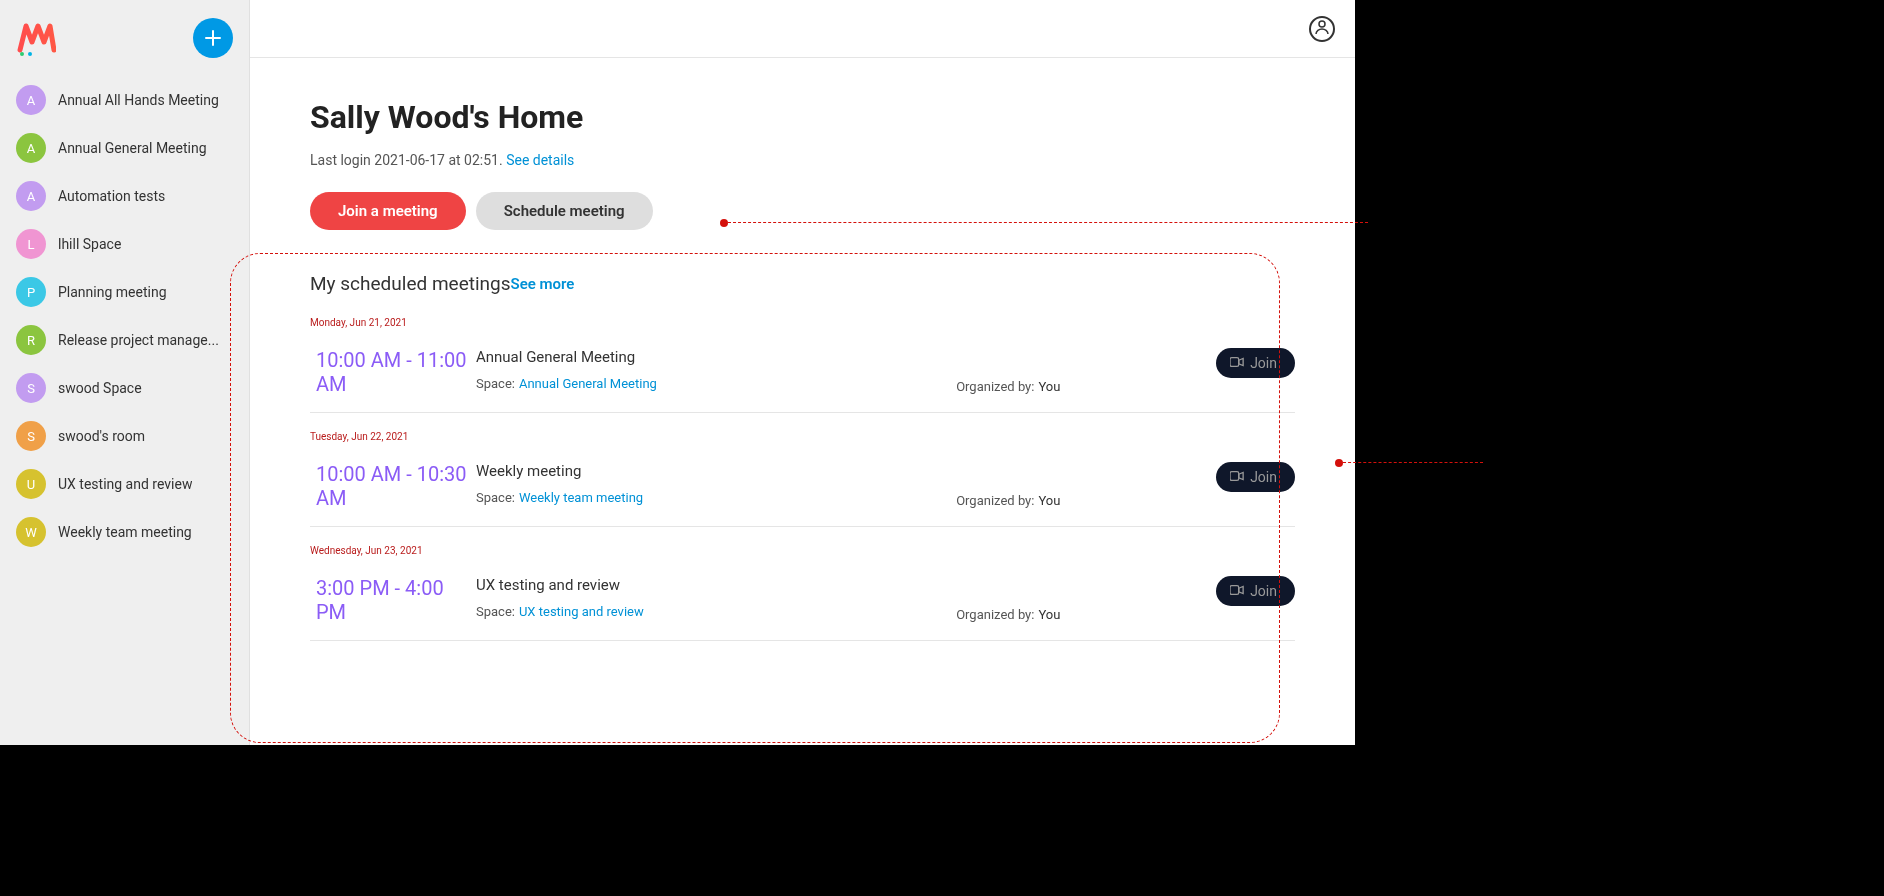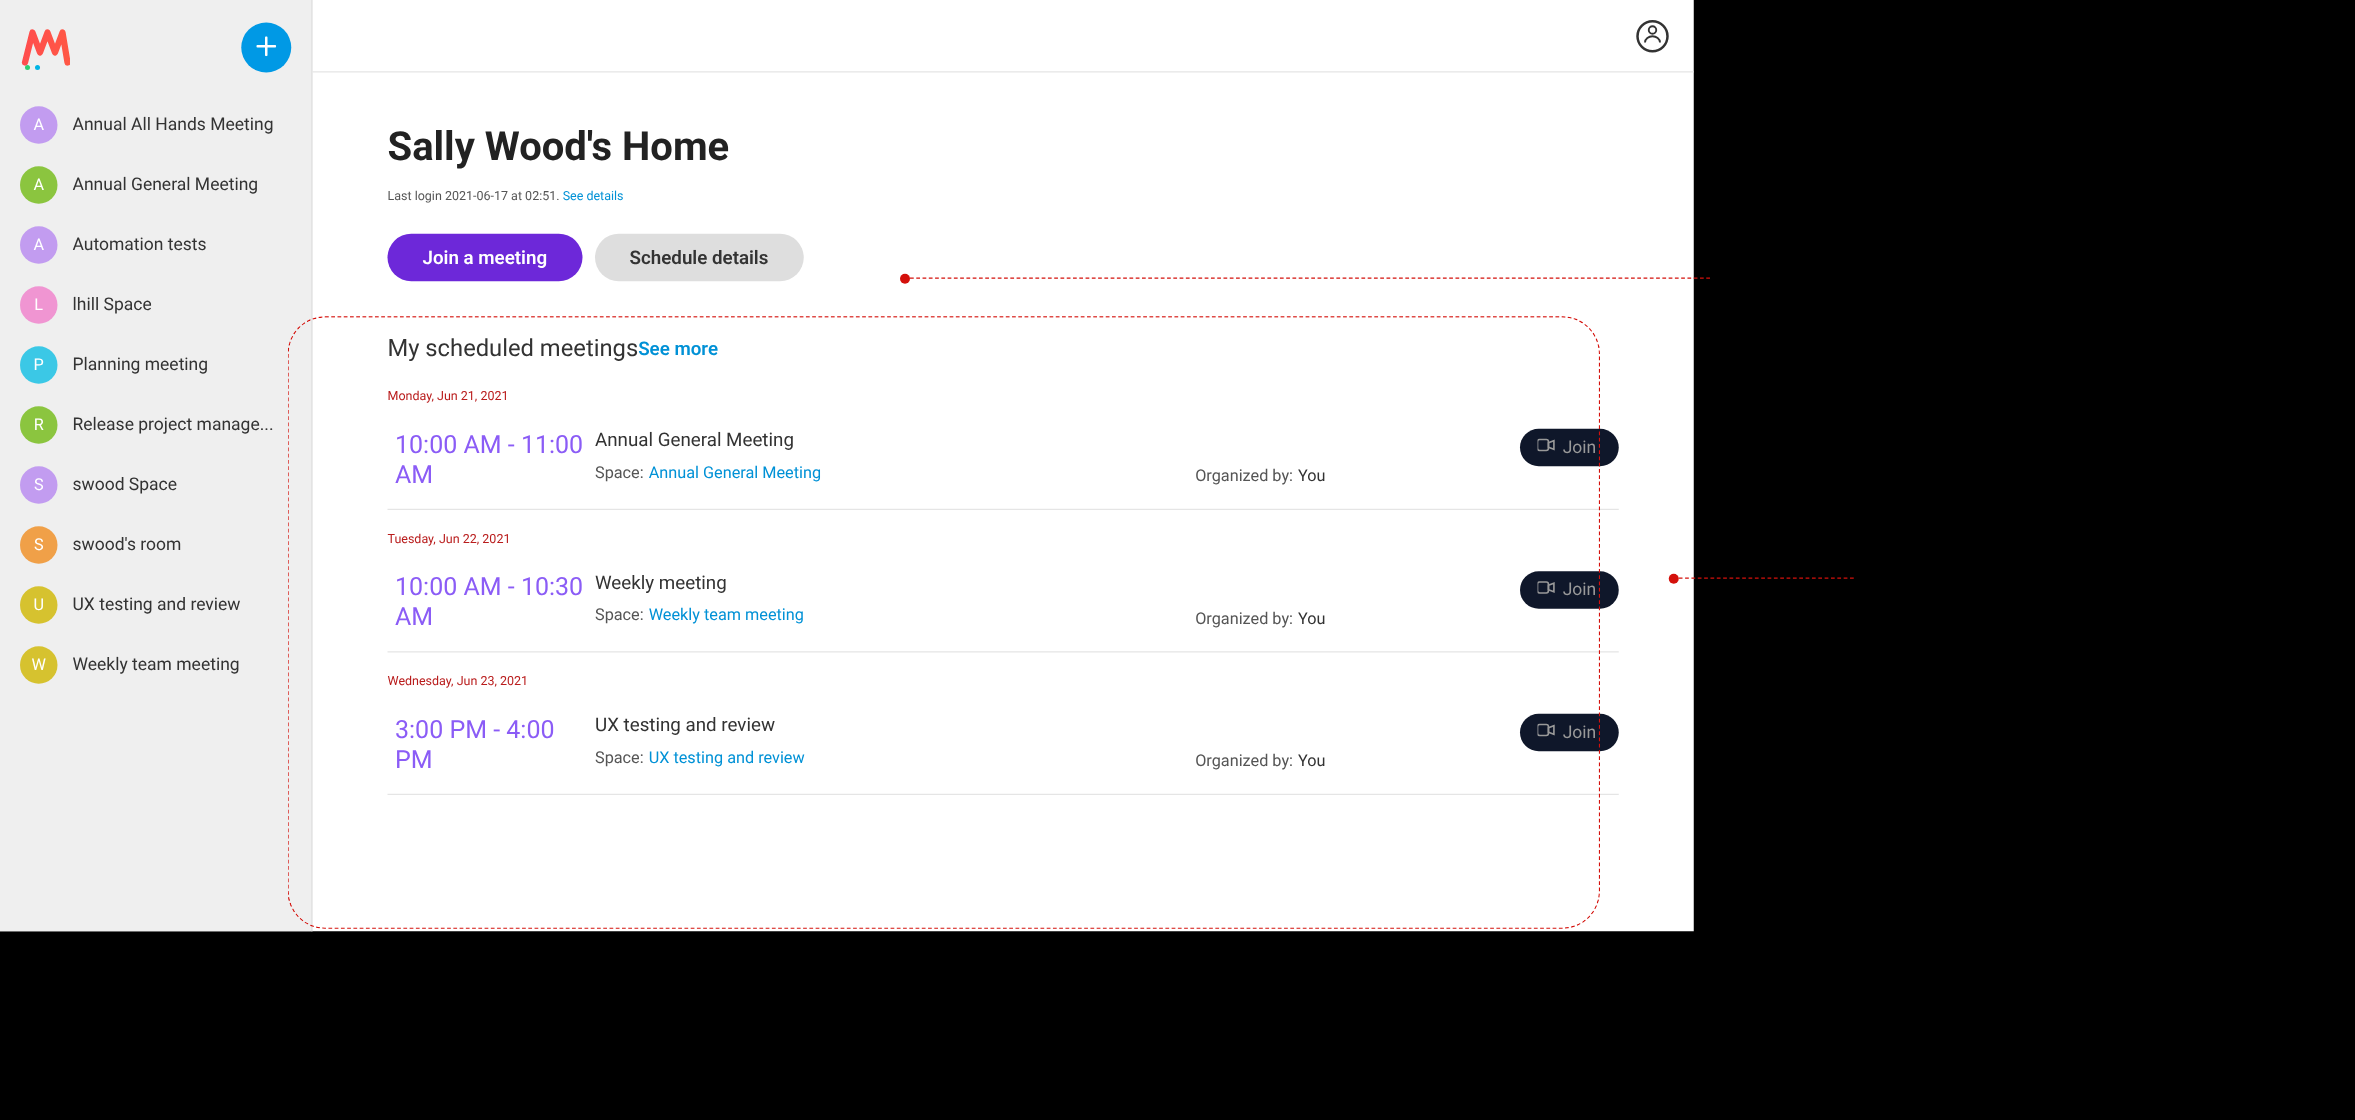--- a/index.html
+++ b/index.html
@@ -11,25 +11,25 @@
   .plus-btn { width: 40px; height: 40px; border-radius: 50%; background: #0099e5; color: #fff; border: none; display: flex; align-items: center; justify-content: center; cursor: pointer; font-size: 22px; }
   .sidebar-item { display: flex; align-items: center; padding: 9px 16px; cursor: pointer; gap: 12px; }
   .avatar { width: 30px; height: 30px; border-radius: 50%; color: #fff; font-size: 13px; display: flex; align-items: center; justify-content: center; flex: 0 0 30px; }
   .sidebar-label { font-size: 14px; color: #333; white-space: nowrap; overflow: hidden; text-overflow: ellipsis; }
   .main { flex: 1; display: flex; flex-direction: column; }
   .topbar { height: 58px; border-bottom: 1px solid #e5e5e5; display: flex; justify-content: flex-end; align-items: center; padding: 0 20px; }
   .profile-icon { width: 26px; height: 26px; border: 2px solid #333; border-radius: 50%; display: flex; align-items: center; justify-content: center; cursor: pointer; }
   .profile-icon svg { width: 16px; height: 16px; }
   .content { padding: 40px 60px 20px 60px; position: relative; }
   .page-title { font-size: 32px; font-weight: 700; color: #222; margin-bottom: 16px; }
-  .last-login { font-size: 10px; color: #555; margin-bottom: 24px; }
+  .last-login { font-size: 14px; color: #555; margin-bottom: 24px; }
   .see-details-link { color: #0091d6; cursor: pointer; }
   .actions { display: flex; gap: 10px; margin-bottom: 42px; }
   .btn { height: 38px; padding: 0 28px; border-radius: 20px; border: none; font-size: 15px; font-weight: 600; cursor: pointer; }
-  .btn-primary { background: #6d28d9; color: #fff; }
+  .btn-primary { background: #ef4444; color: #fff; }
   .btn-secondary { background: #dedede; color: #333; }
   .section-header { display: flex; align-items: center; margin-bottom: 22px; }
   .section-title { font-size: 19px; color: #333; font-weight: 400; }
   .see-more-link { color: #0091d6; font-size: 15px; font-weight: 600; cursor: pointer; }
   .day-group { margin-bottom: 18px; }
   .day-label { font-size: 10px; color: #b91c1c; margin-bottom: 14px; }
   .meeting-row { display: flex; align-items: flex-start; padding: 6px 0 16px 6px; border-bottom: 1px solid #e5e5e5; margin-bottom: 8px; }
   .meeting-time { width: 160px; font-size: 20px; color: #8b5cf6; flex: 0 0 160px; }
   .meeting-details { flex: 1; }
   .meeting-title { font-size: 15px; color: #333; margin-bottom: 10px; }
@@ -134,21 +134,21 @@
 
     <div class="content">
       <h1 class="page-title">Sally Wood's Home</h1>
       <div class="last-login">
         <span>Last login 2021-06-17 at 02:51.</span>
         <a class="see-details-link">See details</a>
       </div>
 
       <div class="actions">
         <button class="btn btn-primary">Join a meeting</button>
-        <button class="btn btn-secondary">Schedule details</button>
+        <button class="btn btn-secondary">Schedule meeting</button>
       </div>
 
       <div class="section-header">
         <div class="section-title">My scheduled meetings</div>
         <a class="see-more-link">See more</a>
       </div>
 
       <div id="days-container">
           <div class="day-group">
             <div class="day-label">Monday, Jun 21, 2021</div>

